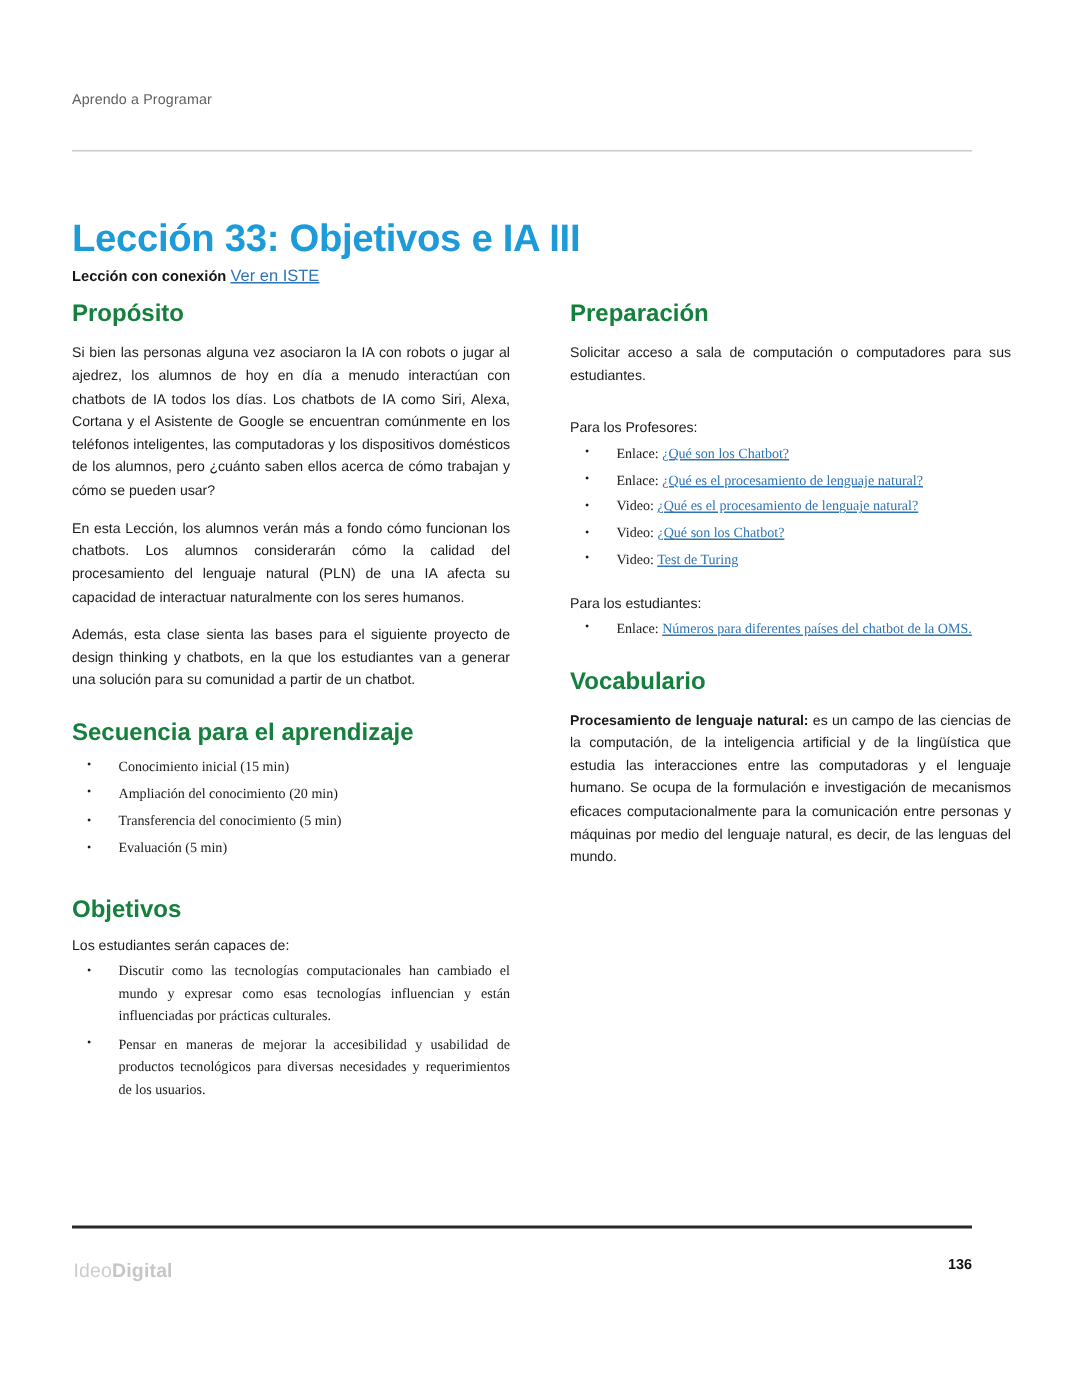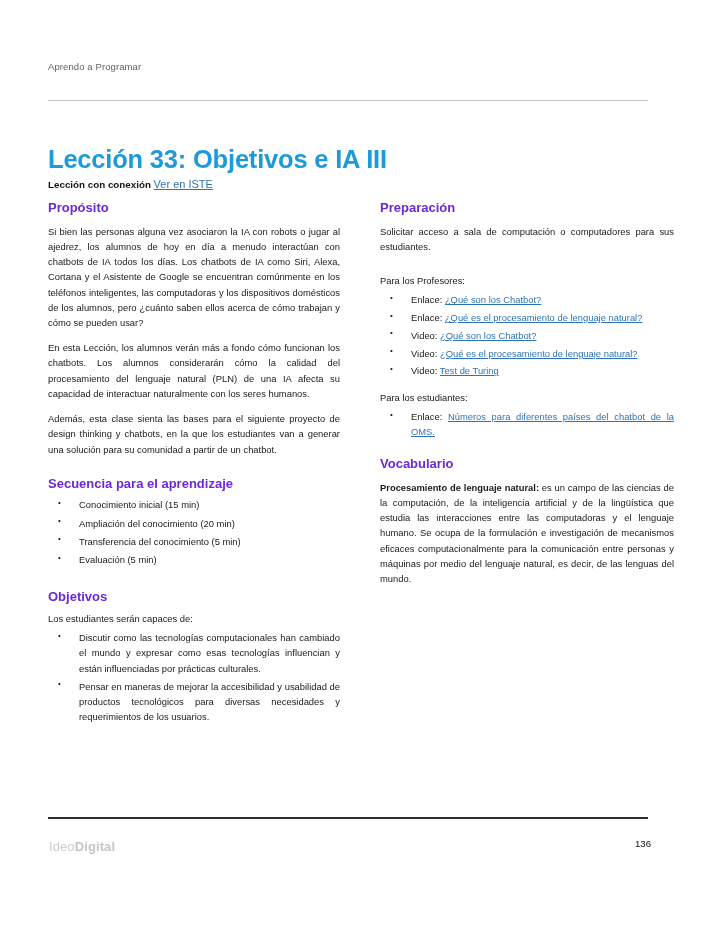--- a/index.html
+++ b/index.html
@@ -72,23 +72,23 @@
 
   
   .col {
     position: absolute;
     top: 200px;
   }
   .col-left { left: 48px; width: 292px; }
   .col-right { left: 380px; width: 294px; }
 
   h2.section {
-    font-size: 13px;
-    font-weight: bold;
-    color: #6d28d9;
+    font-size: 16px;
+    font-weight: bold;
+    color: #15803d;
     margin: 0 0 8px 0;
     line-height: 1.2;
   }
   h2.section.tight { margin-bottom: 6px; }
 
   p.body {
     font-size: 9.4px;
     line-height: 1.62;
     text-align: justify;
     margin: 0 0 10px 0;
@@ -99,20 +99,21 @@
     font-size: 9.4px;
     line-height: 1.62;
     margin: 0 0 4px 0;
     color: #1a1a1a;
   }
 
   ul.bullets {
     list-style: none;
     margin: 0 0 0 0;
     padding: 0;
+    font-family: Liberation Serif, serif;
   }
   ul.bullets > li {
     position: relative;
     padding-left: 31px;
     font-size: 9.4px;
     line-height: 1.62;
     margin-bottom: 2.5px;
     color: #1a1a1a;
   }
   ul.bullets > li::before {
@@ -150,26 +151,26 @@
     position: absolute;
     left: 49px;
     top: 839px;
     font-size: 13px;
     color: #cccccc;
     letter-spacing: 0.1px;
   }
   .footer-logo .b { font-weight: bold; color: #c6c6c6; }
   .page-number {
     position: absolute;
-    left: 635px;
+    left: 608px;
     top: 838px;
     width: 40px;
-    text-align: left;
+    text-align: right;
     font-size: 9.6px;
-    font-weight: normal;
+    font-weight: bold;
     color: #111111;
   }
 </style>
 </head>
 <body>
 
 <div class="page">
 
   <div class="running-header">Aprendo a Programar</div>
   <div class="header-rule"></div>
@@ -210,22 +211,22 @@
 
     <h2 class="section">Preparación</h2>
     <p class="body last">Solicitar acceso a sala de computación o computadores para sus estudiantes.</p>
 
     <div class="gap-lg"></div>
 
     <p class="lead">Para los Profesores:</p>
     <ul class="bullets">
       <li><span>Enlace: </span><a class="reslink" href="#">¿Qué son los Chatbot?</a></li>
       <li><span>Enlace: </span><a class="reslink" href="#">¿Qué es el procesamiento de lenguaje natural?</a></li>
+      <li><span>Video: </span><a class="reslink" href="#">¿Qué es el procesamiento de lenguaje natural?</a></li>
       <li><span>Video: </span><a class="reslink" href="#">¿Qué son los Chatbot?</a></li>
-      <li><span>Video: </span><a class="reslink" href="#">¿Qué es el procesamiento de lenguaje natural?</a></li>
       <li><span>Video: </span><a class="reslink" href="#">Test de Turing</a></li>
     </ul>
 
     <div class="gap-sm"></div>
 
     <p class="lead">Para los estudiantes:</p>
     <ul class="bullets justify">
       <li><span>Enlace: </span><a class="reslink" href="#">Números para diferentes países del chatbot de la OMS.</a></li>
     </ul>
 

